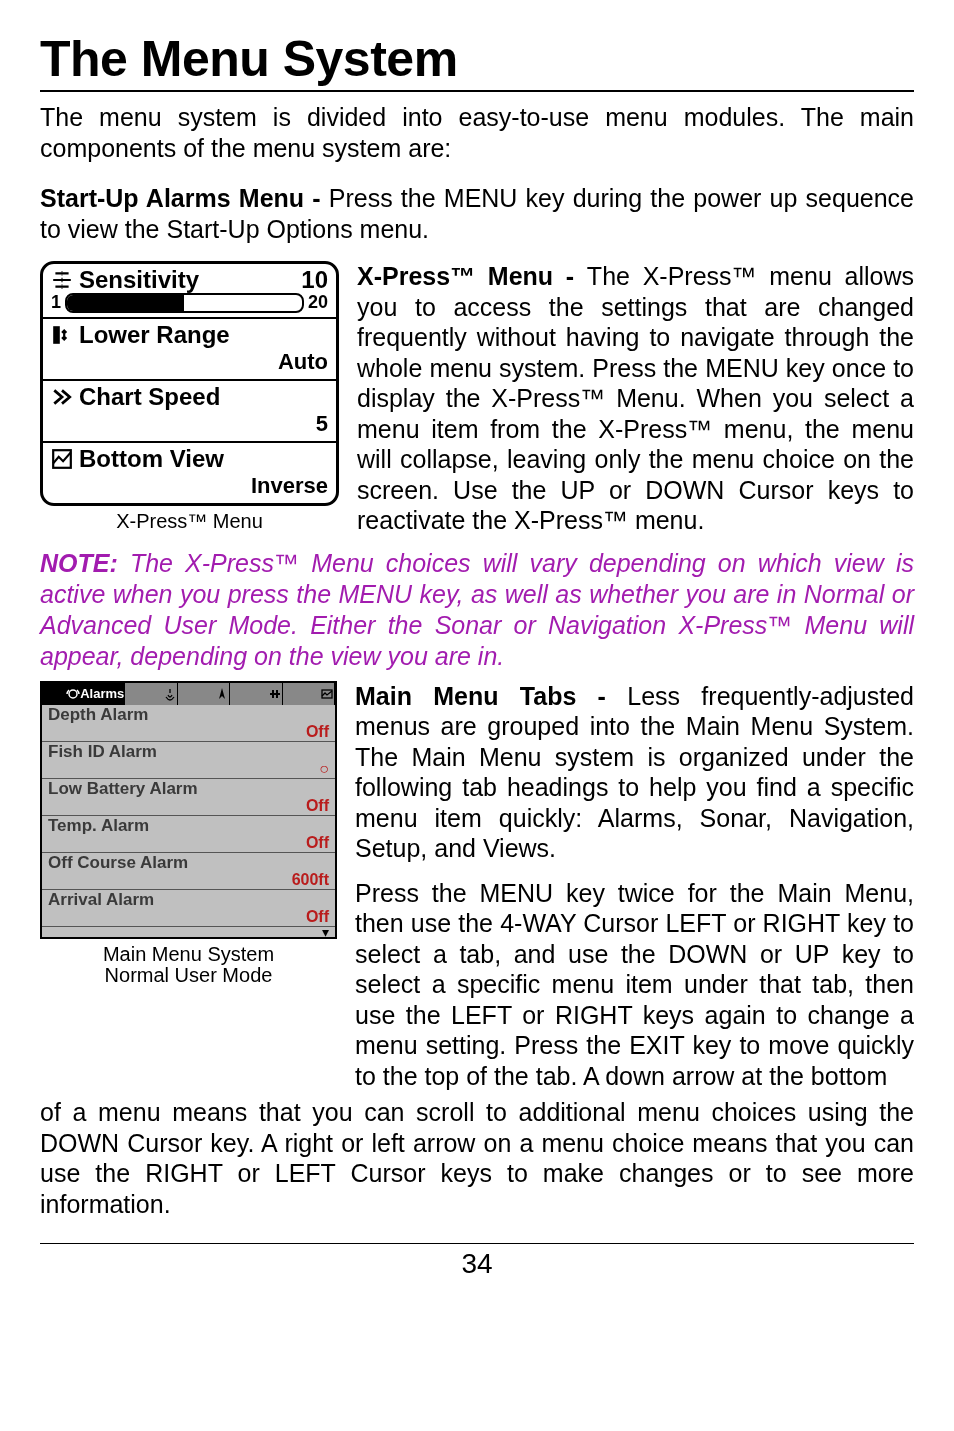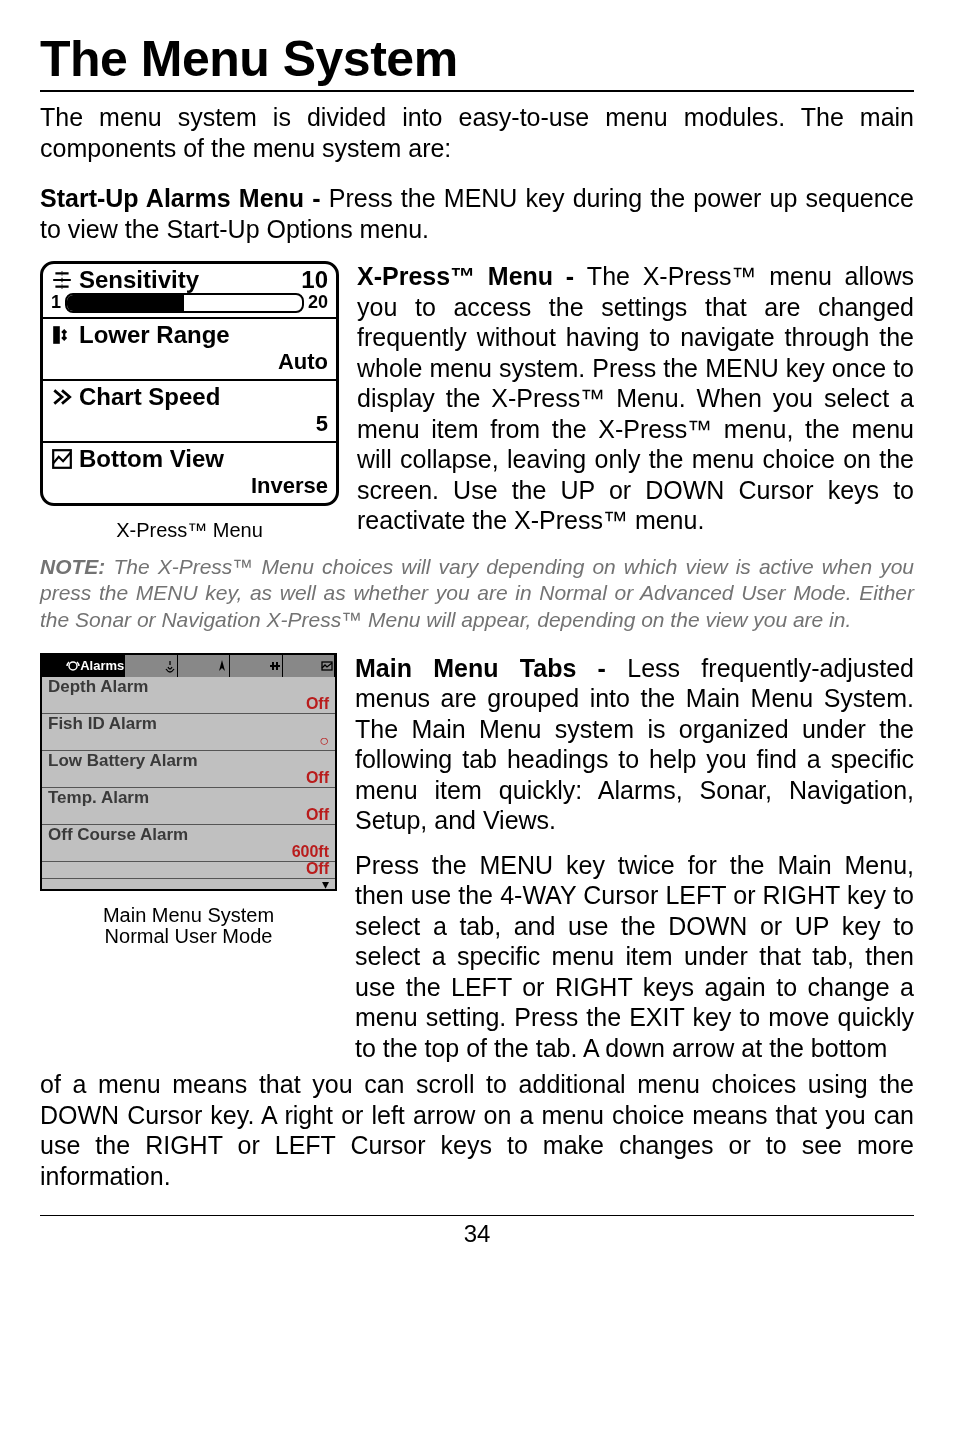--- a/index.html
+++ b/index.html
@@ -54,30 +54,30 @@
     font-size: 25px;
     line-height: 1.22;
     text-align: justify;
     margin: 0;
     font-stretch: condensed;
   }
   .body-text b { font-weight: 700; }
   .caption {
     text-align: center;
     font-size: 20px;
-    margin: 13px 0 0 0;
+    margin: 4px 0 0 0;
     font-stretch: condensed;
   }
   .note {
-    font-size: 21px;
+    font-size: 25px;
     font-style: italic;
     line-height: 1.25;
-    margin: 12px 0 20px 0;
-    text-align: justify;
-    color: #737373;
+    margin: 12px 0 8px 0;
+    text-align: justify;
+    color: #a21caf;
     font-stretch: condensed;
   }
   .note b { font-weight: 700; font-style: italic; }
 
   
   .xpress-box {
     width: 293px;
     border: 3px solid #000;
     border-radius: 14px;
     background: #fff;
@@ -191,21 +191,21 @@
     margin: 2px 0 0 0;
     font-stretch: condensed;
   }
   .footer-rule {
     border: none;
     border-top: 1px solid #000;
     margin: 24px 0 4px 0;
   }
   .page-num {
     text-align: center;
-    font-size: 24px;
+    font-size: 28px;
   }
 </style>
 </head>
 <body>
 
 <h1>The Menu System</h1>
 <hr class="title-rule">
 
 <p class="intro">The menu system is divided into easy-to-use menu modules. The main components of the menu system are:</p>
 
@@ -347,20 +347,21 @@
       </div>
       <div class="mm-item">
         <div class="mm-label">Temp. Alarm</div>
         <div class="mm-value">Off</div>
       </div>
       <div class="mm-item">
         <div class="mm-label">Off Course Alarm</div>
         <div class="mm-value">600ft</div>
       </div>
       <div class="mm-item">
+        <div class="mm-label">Arrival Alarm</div>
         <div class="mm-value">Off</div>
       </div>
       <div class="mm-scroll">▾</div>
     </div>
     <p class="caption">Main Menu System</p>
     <p class="caption" style="margin-top:-2px">Normal User Mode</p>
   </div>
   <div class="text-col">
     <p class="body-text">
       <b>Main Menu Tabs - </b><span>Less frequently-adjusted menus are grouped into the Main Menu System. The Main Menu system is organized under the following tab headings to help you find a specific menu item quickly: Alarms, Sonar, Navigation, Setup, and Views.</span>

